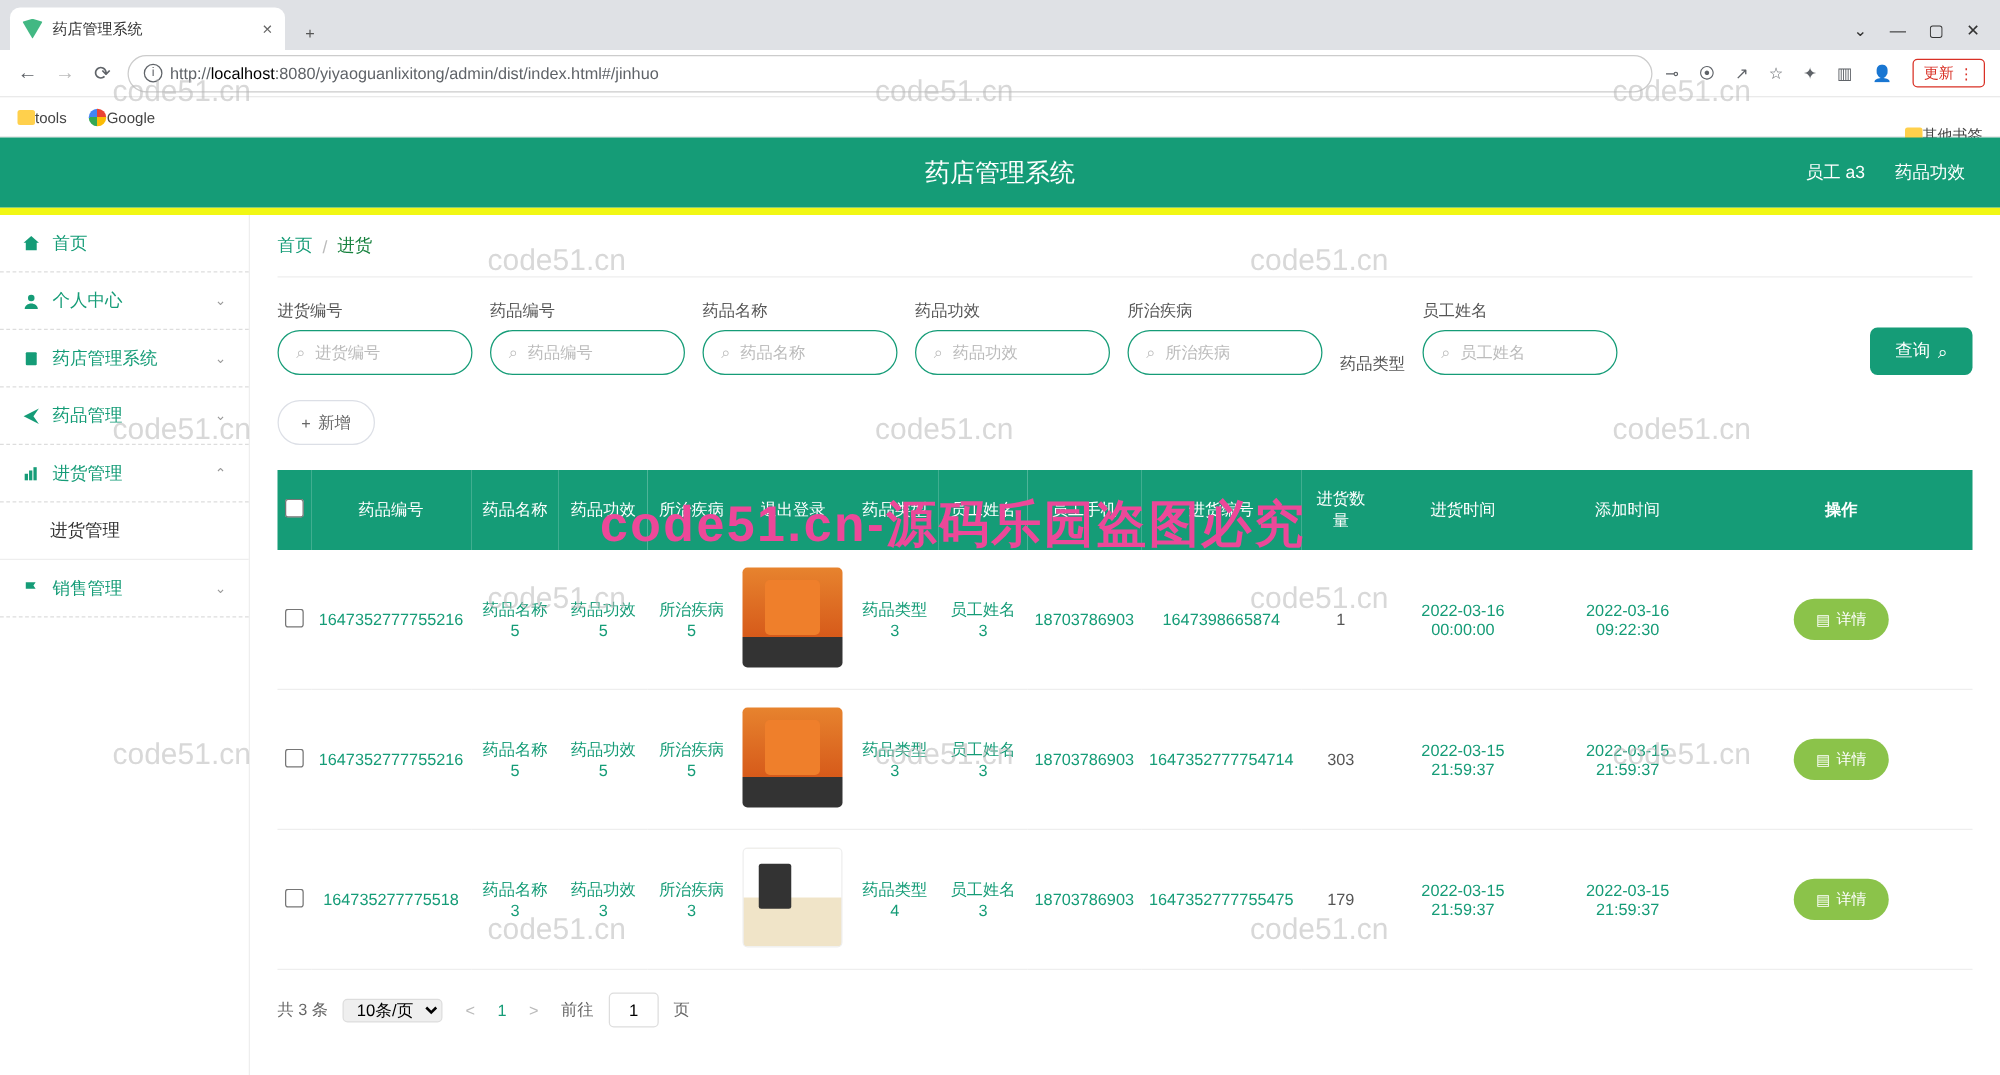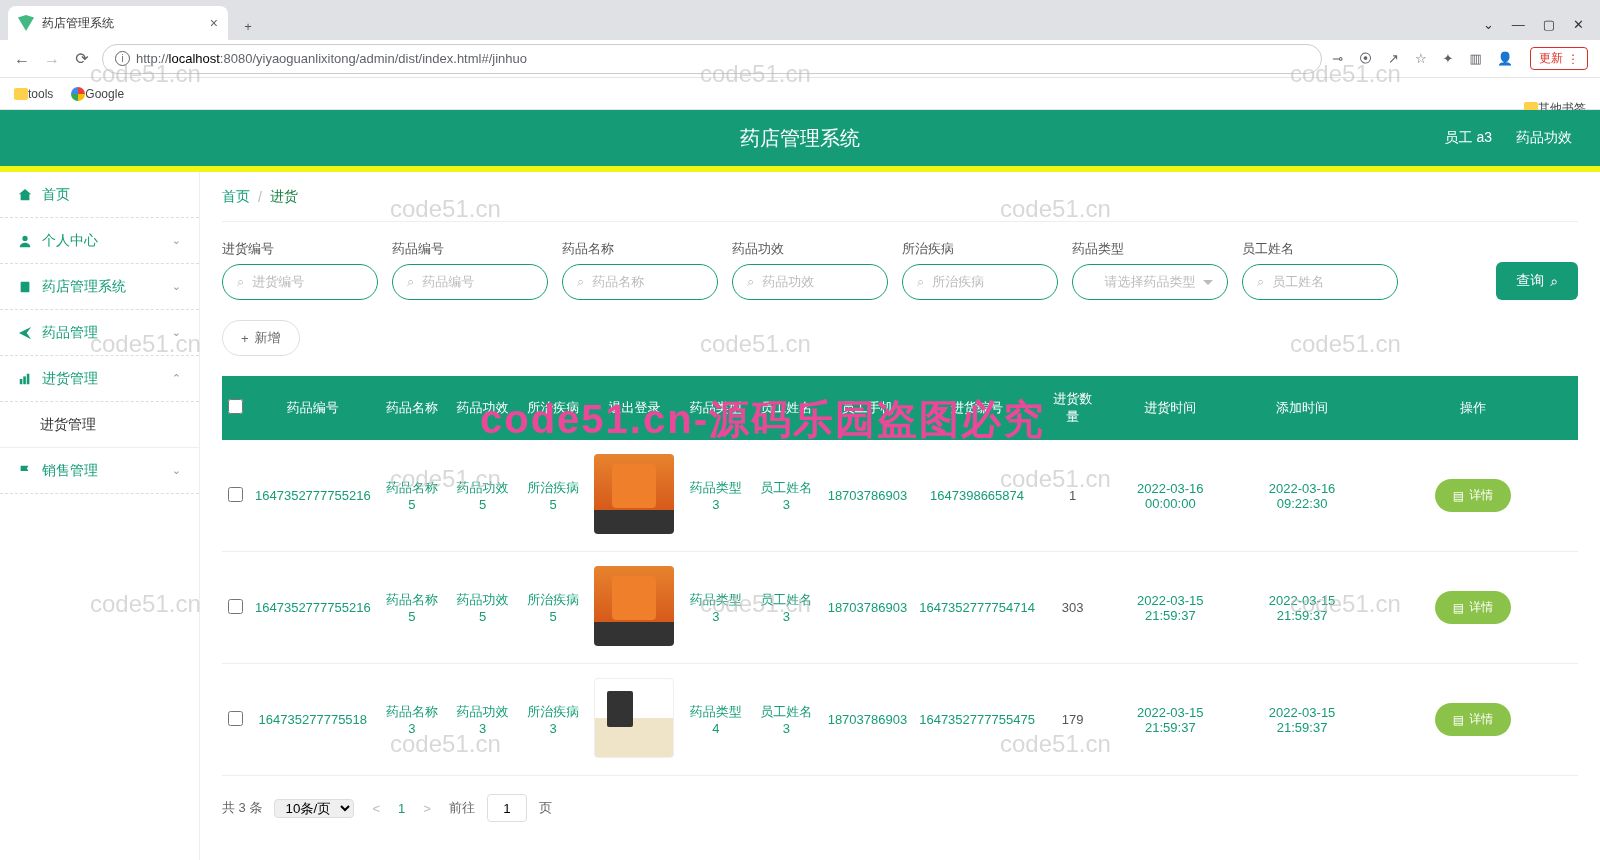--- a/index.html
+++ b/index.html
@@ -46,21 +46,21 @@
 .pill-inp { width:156px; height:36px; border:1px solid #159c77; border-radius:18px; display:flex; align-items:center; padding:0 14px; color:#bbb; font-size:13px; }
 .pill-inp .s-ic { color:#bbb; margin-right:8px; }
 .pill-inp.select { justify-content:center; position:relative; }
 .pill-inp.select::after { content:""; position:absolute; right:14px; border:5px solid transparent; border-top-color:#bbb; top:15px; }
 .qbtn { background:#159c77; color:#fff; border:none; height:38px; padding:0 20px; border-radius:6px; font-size:14px; display:flex; align-items:center; gap:6px; margin-left:auto; }
 
 .addbtn { margin-top:20px; border:1px solid #dcdfe6; border-radius:18px; height:36px; padding:0 18px; background:#fff; color:#666; font-size:13px; display:inline-flex; align-items:center; gap:6px; cursor:pointer; }
 
 .table { width:100%; border-collapse:collapse; margin-top:20px; }
 .table th { background:#159c77; color:#fff; font-weight:500; font-size:13px; padding:14px 6px; text-align:center; }
-.table th:last-child { width:210px; }
+.table th:last-child { width:210px;font-weight:bold; }
 .table td { border-bottom:1px solid #eee; padding:14px 6px; text-align:center; font-size:13px; color:#159c77; vertical-align:middle; }
 .table td.plain { color:#555; }
 .table input[type=checkbox]{ width:15px; height:15px; }
 .img-cell { width:80px; height:80px; background:linear-gradient(180deg,#e7832e 0%,#d65a1a 70%,#333 70%,#333 100%); border-radius:4px; display:inline-block; position:relative; }
 .img-cell.alt { background:linear-gradient(180deg,#fff 0%,#fff 50%,#f0e4c8 50%,#f0e4c8 100%); border:1px solid #eee; }
 .img-cell::after{ content:""; position:absolute; inset:10px 18px 26px; background:#ef7f2b; border-radius:4px; }
 .img-cell.alt::after{ background:#333; inset:12px 40px 30px 12px; border-radius:2px; }
 .detail-btn { background:#8bc34a; color:#fff; border:none; border-radius:18px; padding:8px 18px; font-size:12px; display:inline-flex; align-items:center; gap:5px; }
 
 .pager { display:flex; align-items:center; gap:12px; margin-top:18px; font-size:13px; color:#666; }
@@ -242,23 +242,20 @@
           </div>
       <div class="fil">
             <label>所治疾病</label>
             <div class="pill-inp">
               <span class="s-ic">⌕</span>
               <span>所治疾病</span>
             </div>
           </div>
       <div class="fil">
             <label>药品类型</label>
-            <div class="pill-inp select">
-              <span>请选择药品类型</span>
-            </div>
           </div>
       <div class="fil">
             <label>员工姓名</label>
             <div class="pill-inp">
               <span class="s-ic">⌕</span>
               <span>员工姓名</span>
             </div>
           </div>
       <button class="qbtn">
             <span>查询</span>

